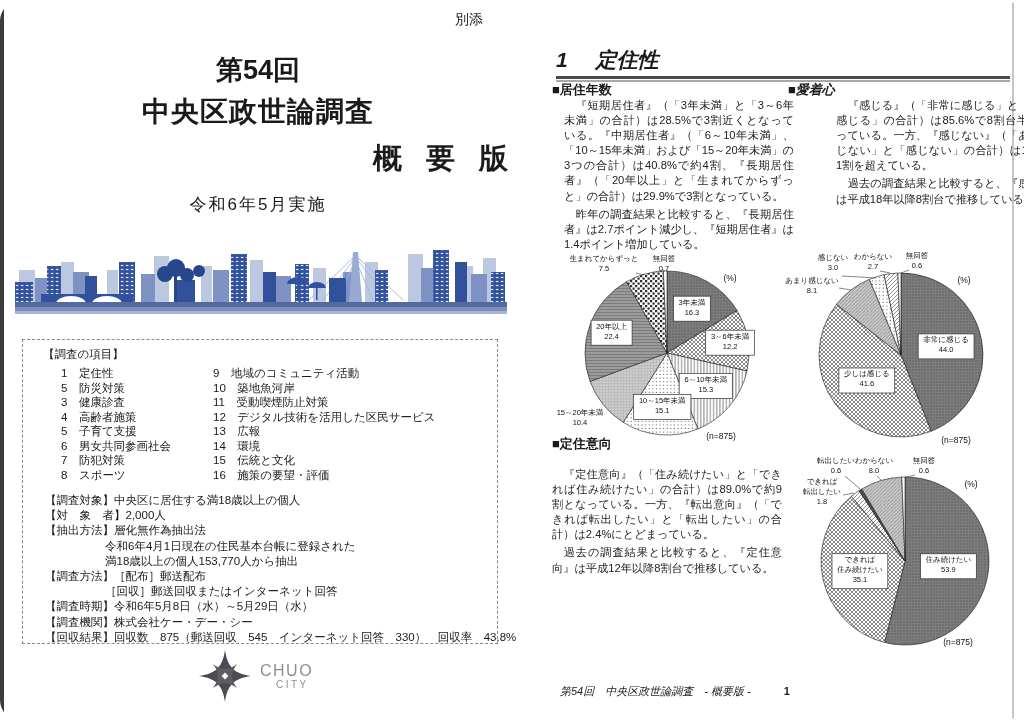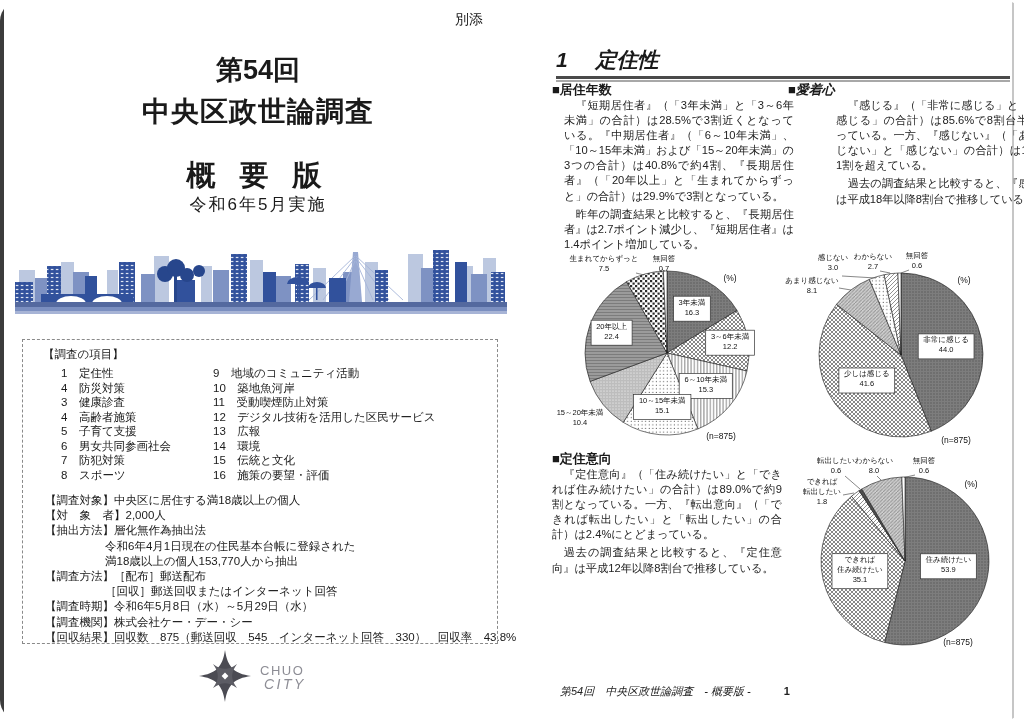--- a/index.html
+++ b/index.html
@@ -3,46 +3,46 @@
 <meta charset="utf-8">
 <style>
   html,body{margin:0;padding:0;background:#ffffff;}
   #page{position:relative;width:1024px;height:721px;background:#fff;overflow:hidden;
         font-family:"Liberation Sans","DejaVu Sans",sans-serif;color:#1a1a1a;border-radius:21px;}
   .edge-left{position:absolute;left:0;top:0;width:4px;height:721px;background:#3c3c3c;}
   .edge-right{position:absolute;left:1012px;top:0;width:2px;height:721px;background:#c6c6c6;}
   .att{position:absolute;left:455px;top:11px;font-size:14px;}
   .t1{position:absolute;left:0;top:52px;width:516px;text-align:center;font-size:27px;font-weight:700;}
   .t2{position:absolute;left:0;top:93px;width:516px;text-align:center;font-size:28px;font-weight:700;letter-spacing:1px;}
-  .t3{position:absolute;left:0;top:156px;width:516px;text-align:center;font-size:29px;font-weight:700;letter-spacing:8px;}
+  .t3{position:absolute;left:0;top:139px;width:516px;text-align:right;font-size:29px;font-weight:700;letter-spacing:8px;}
   .t4{position:absolute;left:0;top:193px;width:516px;text-align:center;font-size:17px;letter-spacing:2px;}
   .skyline{position:absolute;left:15px;top:244px;}
   
   .itembox{position:absolute;left:22px;top:339px;width:476px;height:305px;
            border:1.2px dashed #8a8a8a;box-sizing:border-box;padding-top:7px;font-size:11.5px;}
   .ib-h{margin-left:20px;line-height:15px;}
   .ib-cols{display:flex;margin:4px 0 0 38px;}
   .ib-col1{width:152px;}
   .ib-item{line-height:14.5px;}
   .details{margin:11px 0 0 22px;}
   .dl{line-height:15.2px;white-space:nowrap;}
   .dl.ind{padding-left:60px;}
   
   .logo{position:absolute;left:196px;top:648px;display:flex;align-items:flex-start;}
   .logo-t{margin-left:6px;margin-top:14px;color:#8d8d95;}
-  .logo-l1{font-size:13px;letter-spacing:1.5px;line-height:17px;}
-  .logo-l2{font-size:14px;letter-spacing:2.5px;margin-left:4px;line-height:11px;font-style:italic;}
+  .logo-l1{font-size:16px;letter-spacing:1.5px;line-height:17px;text-align:center;}
+  .logo-l2{font-size:10px;letter-spacing:2.5px;margin-left:16px;line-height:11px;}
   
   .sec-h{position:absolute;left:556px;top:46px;font-size:21px;font-weight:700;font-style:italic;}
   .sec-no{margin-right:22px;}
   .rule{position:absolute;left:556px;width:454px;}
   .rule1{top:76px;height:2.5px;background:#4a4a4a;}
   .rule2{top:80px;height:1.8px;background:#a8a8a8;}
   .sub{position:absolute;font-size:13px;font-weight:700;}
-  .h1pos{left:552px;top:81px;} .h2pos{left:788px;top:81px;font-style:italic;} .h3pos{left:552px;top:450px;}
+  .h1pos{left:552px;top:81px;} .h2pos{left:788px;top:81px;font-style:italic;} .h3pos{left:552px;top:435px;}
   .body{position:absolute;font-size:11.2px;line-height:15.1px;text-align:justify;color:#222;}
   .body p{margin:0;text-indent:1.05em;}
   .body p + p{margin-top:3px;}
   .b1pos{left:552px;top:98px;width:230px;margin-left:12px;}
   .b2pos{left:788px;top:98px;width:228px;margin-left:48px;}
   .b3pos{left:552px;top:467px;width:230px;}
   #pie-svg{position:absolute;left:540px;top:240px;}
   .footer{position:absolute;left:560px;top:684px;font-size:11px;color:#222;}
   .f-t{font-style:italic;}
   .f-p{margin-left:30px;font-weight:700;font-style:normal;}
@@ -132,21 +132,21 @@
         <rect x="0" y="63" width="492" height="7" fill="#7b8fc0"></rect>
         <rect x="0" y="67" width="492" height="3" fill="#a7b4d6"></rect>
       </g>
     </svg>
 
     <div class="itembox">
       <div class="ib-h">【調査の項目】</div>
       <div class="ib-cols">
         <div class="ib-col1">
           <div class="ib-item">1　定住性</div>
-          <div class="ib-item">4　防災対策</div>
+          <div class="ib-item">5　防災対策</div>
           <div class="ib-item">3　健康診査</div>
           <div class="ib-item">4　高齢者施策</div>
           <div class="ib-item">5　子育て支援</div>
           <div class="ib-item">6　男女共同参画社会</div>
           <div class="ib-item">7　防犯対策</div>
           <div class="ib-item">8　スポーツ</div>
         </div>
         <div>
           <div class="ib-item">9　地域のコミュニティ活動</div>
           <div class="ib-item">10　築地魚河岸</div>

